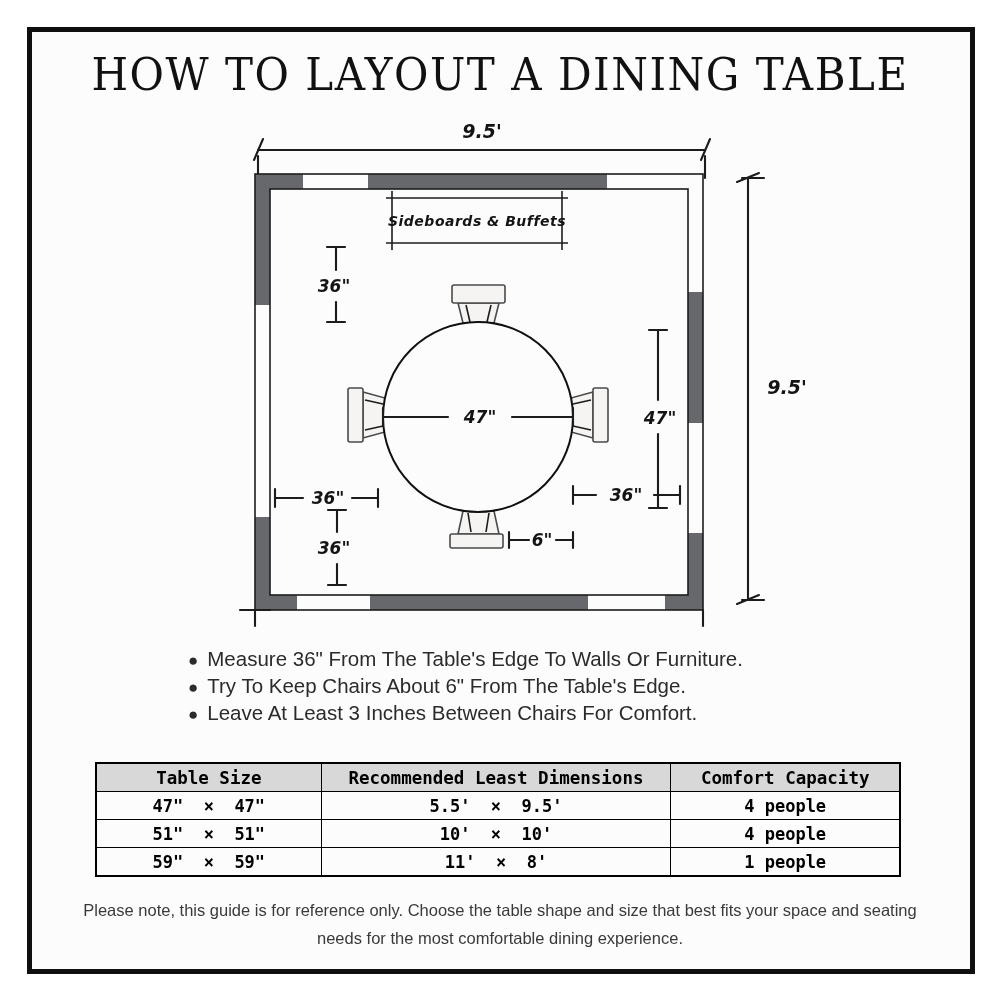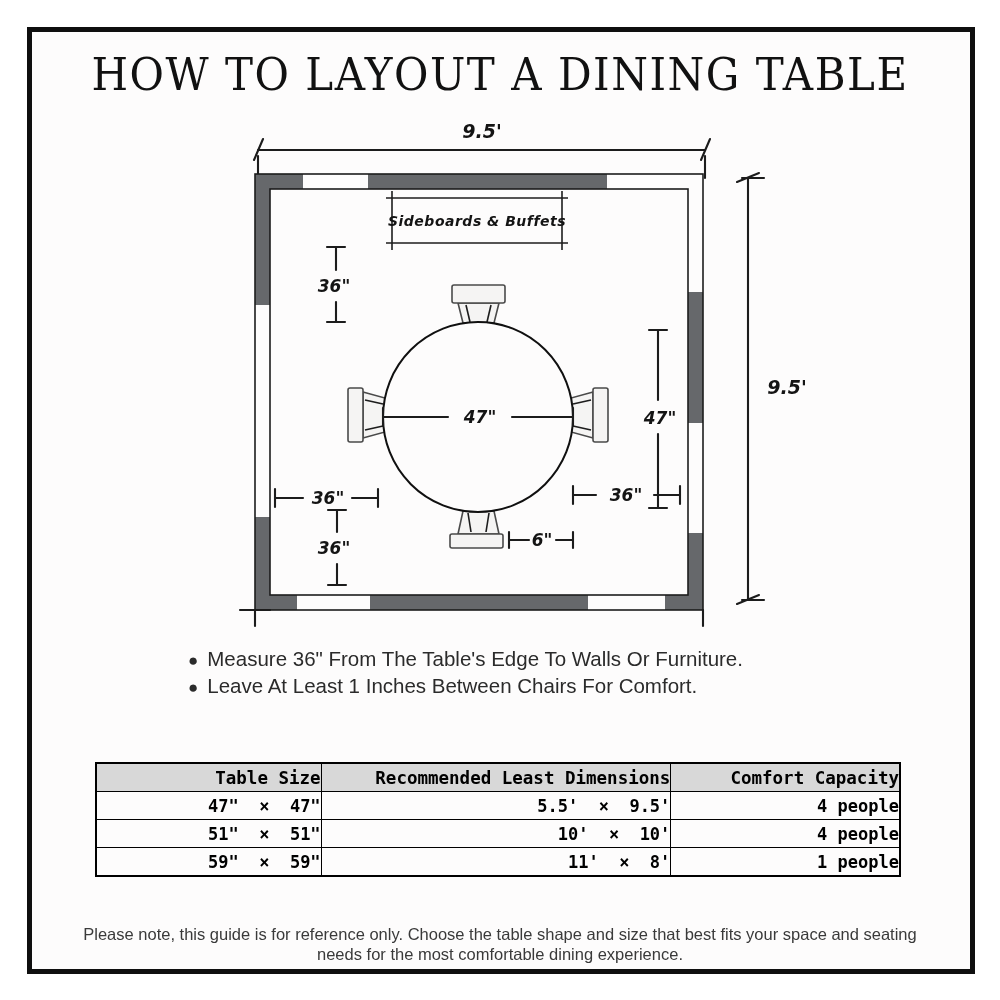--- a/index.html
+++ b/index.html
@@ -47,30 +47,30 @@
   .tips li{white-space:nowrap;}
   .tips .dot{margin-right:9px;font-size:17px;}
   table.sizes{
     position:absolute;left:95px;top:762px;width:806px;
     border-collapse:collapse;
     font-family:"DejaVu Sans Mono", monospace;
     font-size:17px;font-weight:bold;color:#000;
     table-layout:fixed;
   }
   table.sizes th, table.sizes td{
-    border:1.5px solid #000;text-align:right;padding:0;
+    border:1.5px solid #000;text-align:center;padding:0;
     height:27px;white-space:pre;
   }
   table.sizes{border:2.5px solid #000;}
   table.sizes th{background:#d8d8d8;font-size:17.5px;}
   .col1{width:28%;} .col2{width:43.5%;} .col3{width:28.5%;}
   .footnote{
-    position:absolute;top:924px;left:50%;transform:translateX(-50%);
+    position:absolute;top:896px;left:50%;transform:translateX(-50%);
     width:852px;text-align:center;
-    font-size:16.5px;line-height:20px;color:#3a3a3a;
+    font-size:16.5px;line-height:28px;color:#3a3a3a;
   }
 </style>
 </head>
 <body>
 
 <div class="frame"></div>
 
 <div class="title">HOW TO LAYOUT A DINING TABLE</div>
 
 <svg class="plan" width="600" height="520" viewBox="0 0 600 520">
@@ -200,21 +200,22 @@
     <line class="dim" x1="279" y1="428" x2="299" y2="428"></line>
     <line class="dim" x1="326" y1="428" x2="343" y2="428"></line>
     <line class="tick" x1="279" y1="420" x2="279" y2="436"></line>
     <line class="tick" x1="343" y1="420" x2="343" y2="436"></line>
     <text class="dimlabel" x="312" y="434">6"</text>
   </g>
 </svg>
 
 <ul class="tips">
   <li><span class="dot">●</span><span>Measure 36" From The Table's Edge To Walls Or Furniture.</span></li>
-  <li><span class="dot">●</span><span>Leave At Least 1 Inches Between Chairs For Comfort.</span></li>
+  <li><span class="dot">●</span><span>Try To Keep Chairs About 6" From The Table's Edge.</span></li>
+  <li><span class="dot">●</span><span>Leave At Least 3 Inches Between Chairs For Comfort.</span></li>
 </ul>
 
 <table class="sizes">
   <colgroup>
       <col class="col1">
       <col class="col2">
       <col class="col3">
     </colgroup>
   <thead>
     <tr>

